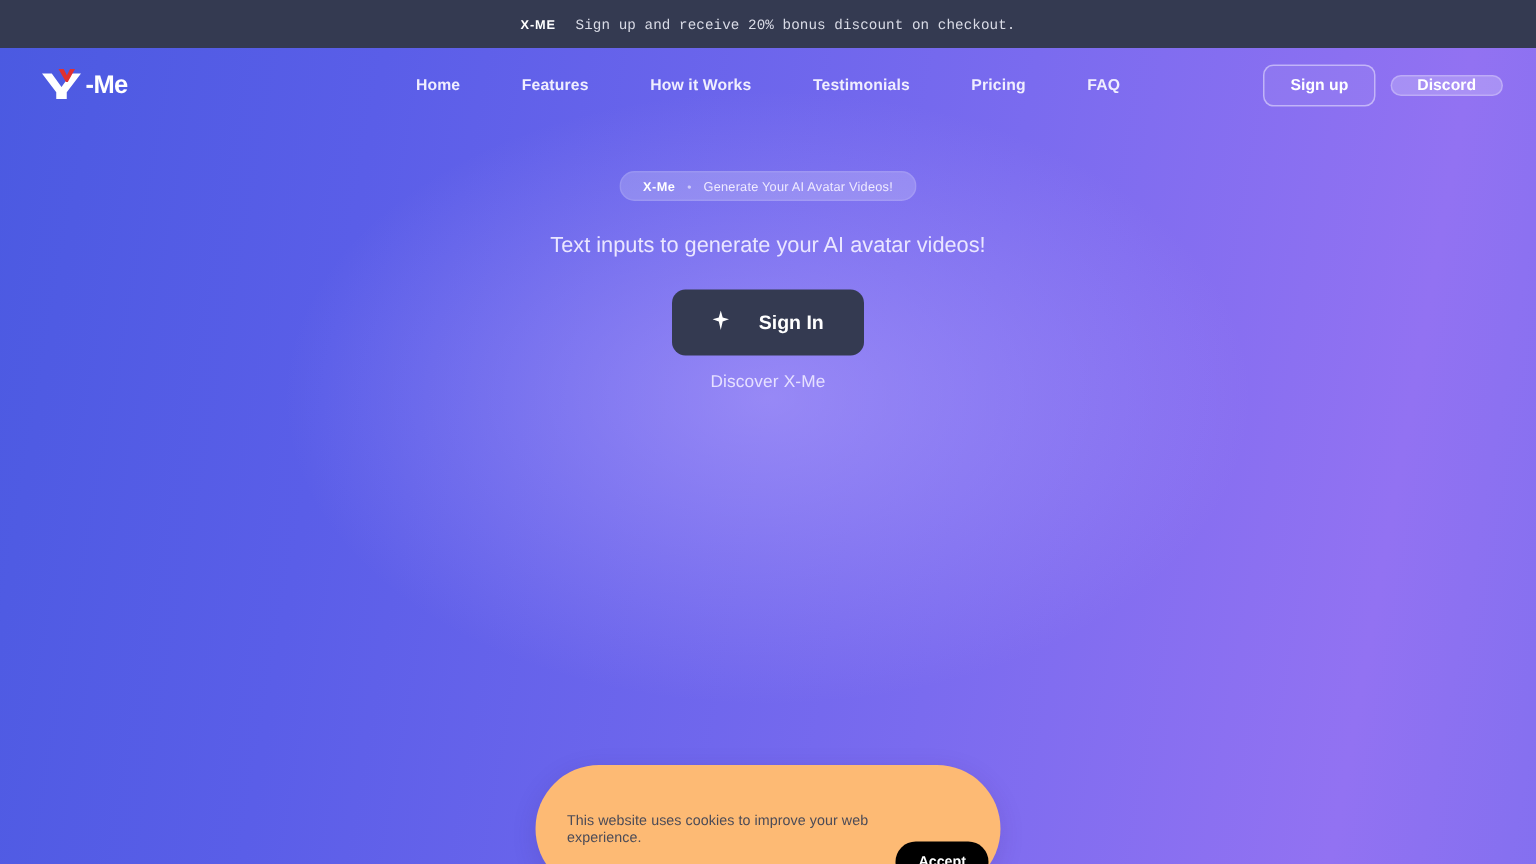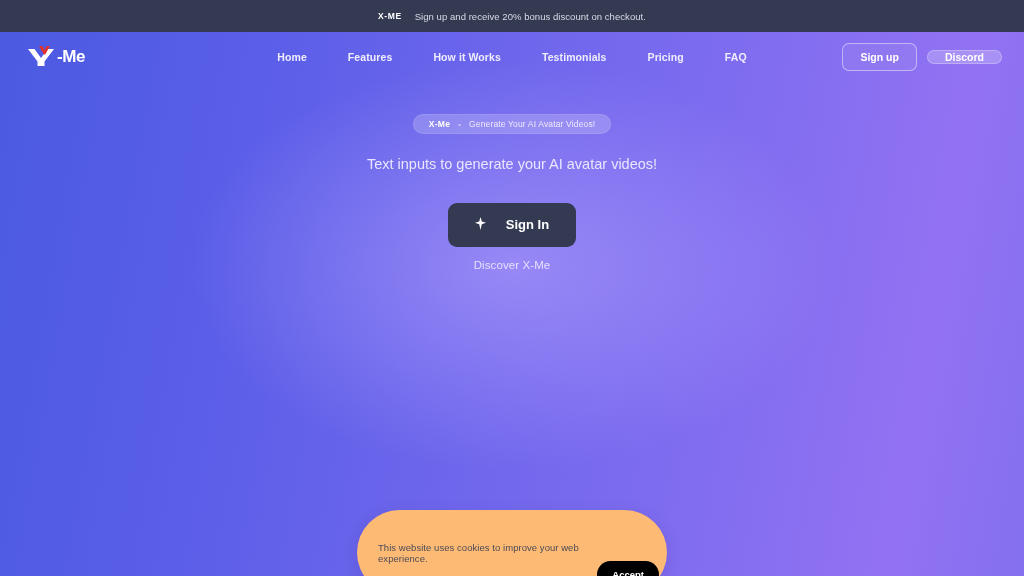--- a/index.html
+++ b/index.html
@@ -15,21 +15,21 @@
   .announce {
     position:absolute; top:0; left:0; width:1024px; height:32px;
     background:#343a51;
     display:flex; align-items:center; justify-content:center; gap:13px;
     z-index:40;
   }
   .announce-brand {
     color:#ffffff; font-size:8.5px; font-weight:bold;
     letter-spacing:0.6px;
   }
-  .announce-text { color:#d9dbe6; font-size:9.5px; letter-spacing:0.05px; }
+  .announce-text { color:#d9dbe6; font-size:9.5px; letter-spacing:0.05px;font-family:Liberation Mono, monospace; }
 
   
   .hero-clip {
     position:absolute; top:32px; left:0; width:1024px; height:544px;
     overflow:hidden; z-index:10;
   }
   .hero-bg {
     position:absolute; top:0; left:-120px;
     width:1264px; height:1060px;
     border-radius:0 0 50% 50% / 0 0 46% 46%;
@@ -108,21 +108,21 @@
     margin-right:2px;
   }
   .bolt-wrap { display:inline-flex; align-items:center; margin-left:10px; margin-top:4px; }
 
   .subhead {
     margin-top:20px; text-align:center;
     color:#eae6ff; font-size:14.5px; line-height:1.42; font-weight:normal;
   }
 
   .signin {
-    margin-top:28px;
+    margin-top:18px;
     display:inline-flex; align-items:center; gap:20px;
     background:#343a51; color:#ffffff;
     padding:14px 27px; border-radius:9px;
     font-size:13px; font-weight:bold;
     border:none; cursor:pointer;
   }
   .discover {
     margin-top:12px;
     color:#e6e0ff; font-size:11.5px; cursor:pointer; letter-spacing:0.1px;
   }

